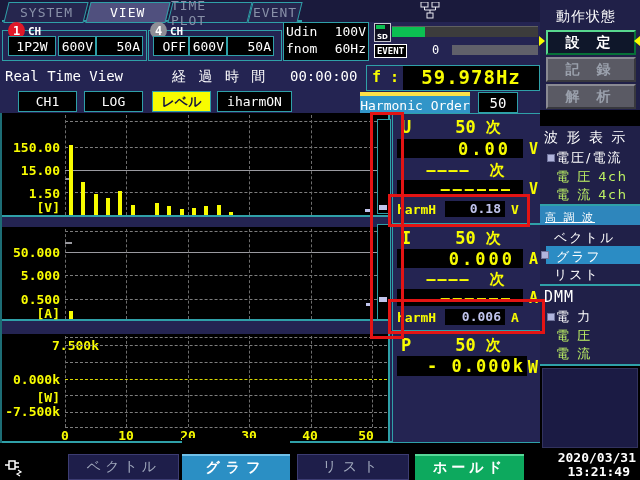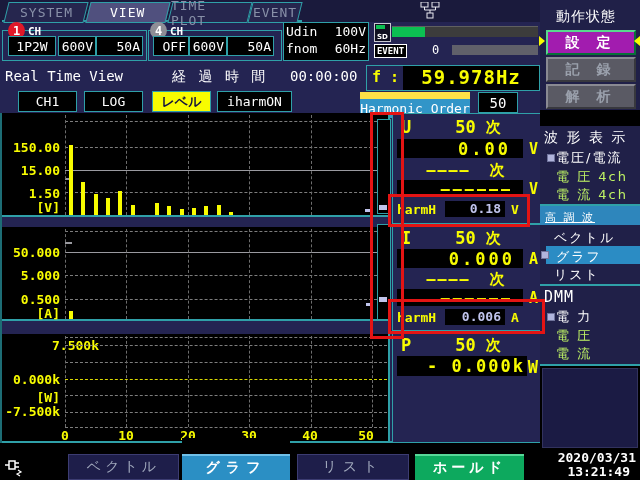--- a/index.html
+++ b/index.html
@@ -147,21 +147,21 @@
   <div class="ctl" style="left:84px;width:57px;">
       <span>LOG</span>
     </div>
   <div class="ctl" style="left:152px;width:57px;background:#f8fc00;color:#101040;font-weight:bold;">
       <span>レベル</span>
     </div>
   <div class="ctl" style="left:217px;width:73px;">
       <span>iharmON</span>
     </div>
   <div class="a" style="left:360px;top:92px;width:110px;height:19px;background:#3195c8;color:#fff;font-size:13px;
-       font-family:'DejaVu Sans Mono',monospace;display:flex;align-items:center;justify-content:center;border-top:7px solid #fde047;">
+       font-family:'DejaVu Sans Mono',monospace;display:flex;align-items:center;justify-content:center;border-top:4px solid #fde047;">
       <span>Harmonic Order</span>
     </div>
   <div class="ctl" style="left:478px;top:92px;width:38px;font-size:14px;">
       <span>50</span>
     </div>
 
   <div class="a blackbox" style="left:2px;top:113px;width:386px;height:104px;"></div>
   <div class="a" style="left:2px;top:215px;width:388px;height:2px;background:#2fa0a8;"></div>
   <div class="a blackbox" style="left:2px;top:227px;width:386px;height:94px;"></div>
   <div class="a" style="left:2px;top:319px;width:388px;height:2px;background:#2fa0a8;"></div>
@@ -301,21 +301,21 @@
   </div>
 
   <div class="redbox" style="left:370px;top:112px;width:28px;height:221px;"></div>
   <div class="redbox" style="left:388px;top:194px;width:136px;height:27px;"></div>
   <div class="redbox" style="left:388px;top:299px;width:151px;height:29px;"></div>
 
   <div class="a" style="left:540px;top:0;width:100px;height:480px;background:#000;"></div>
 
   <div class="a" style="left:540px;top:0;width:100px;height:110px;background:#202048;"></div>
   <div class="a" style="left:556px;top:8px;font-size:14px;letter-spacing:1px;">動作状態</div>
-  <div class="sbbtn" style="top:30px;background:#a21caf;border-top:2px solid #58d88e;border-left:2px solid #58d88e;border-bottom:2px solid #077038;border-right:2px solid #077038;color:#fff;">
+  <div class="sbbtn" style="top:30px;background:#0f172a;border-top:2px solid #58d88e;border-left:2px solid #58d88e;border-bottom:2px solid #077038;border-right:2px solid #077038;color:#fff;">
       <span>設 定</span>
     </div>
   <div class="a" style="left:539px;top:36px;width:0;height:0;border-top:5px solid transparent;border-bottom:5px solid transparent;border-left:6px solid #f8fc00;"></div>
   <div class="a" style="left:634px;top:36px;width:0;height:0;border-top:5px solid transparent;border-bottom:5px solid transparent;border-right:6px solid #f8fc00;"></div>
   <div class="sbbtn" style="top:57px;background:#5a5a64;border-top:2px solid #8a8a92;border-left:2px solid #8a8a92;border-bottom:2px solid #38383e;border-right:2px solid #38383e;color:#9aa0ac;">
       <span>記 録</span>
     </div>
   <div class="sbbtn" style="top:84px;background:#5a5a64;border-top:2px solid #8a8a92;border-left:2px solid #8a8a92;border-bottom:2px solid #38383e;border-right:2px solid #38383e;color:#9aa0ac;">
       <span>解 析</span>
     </div>

